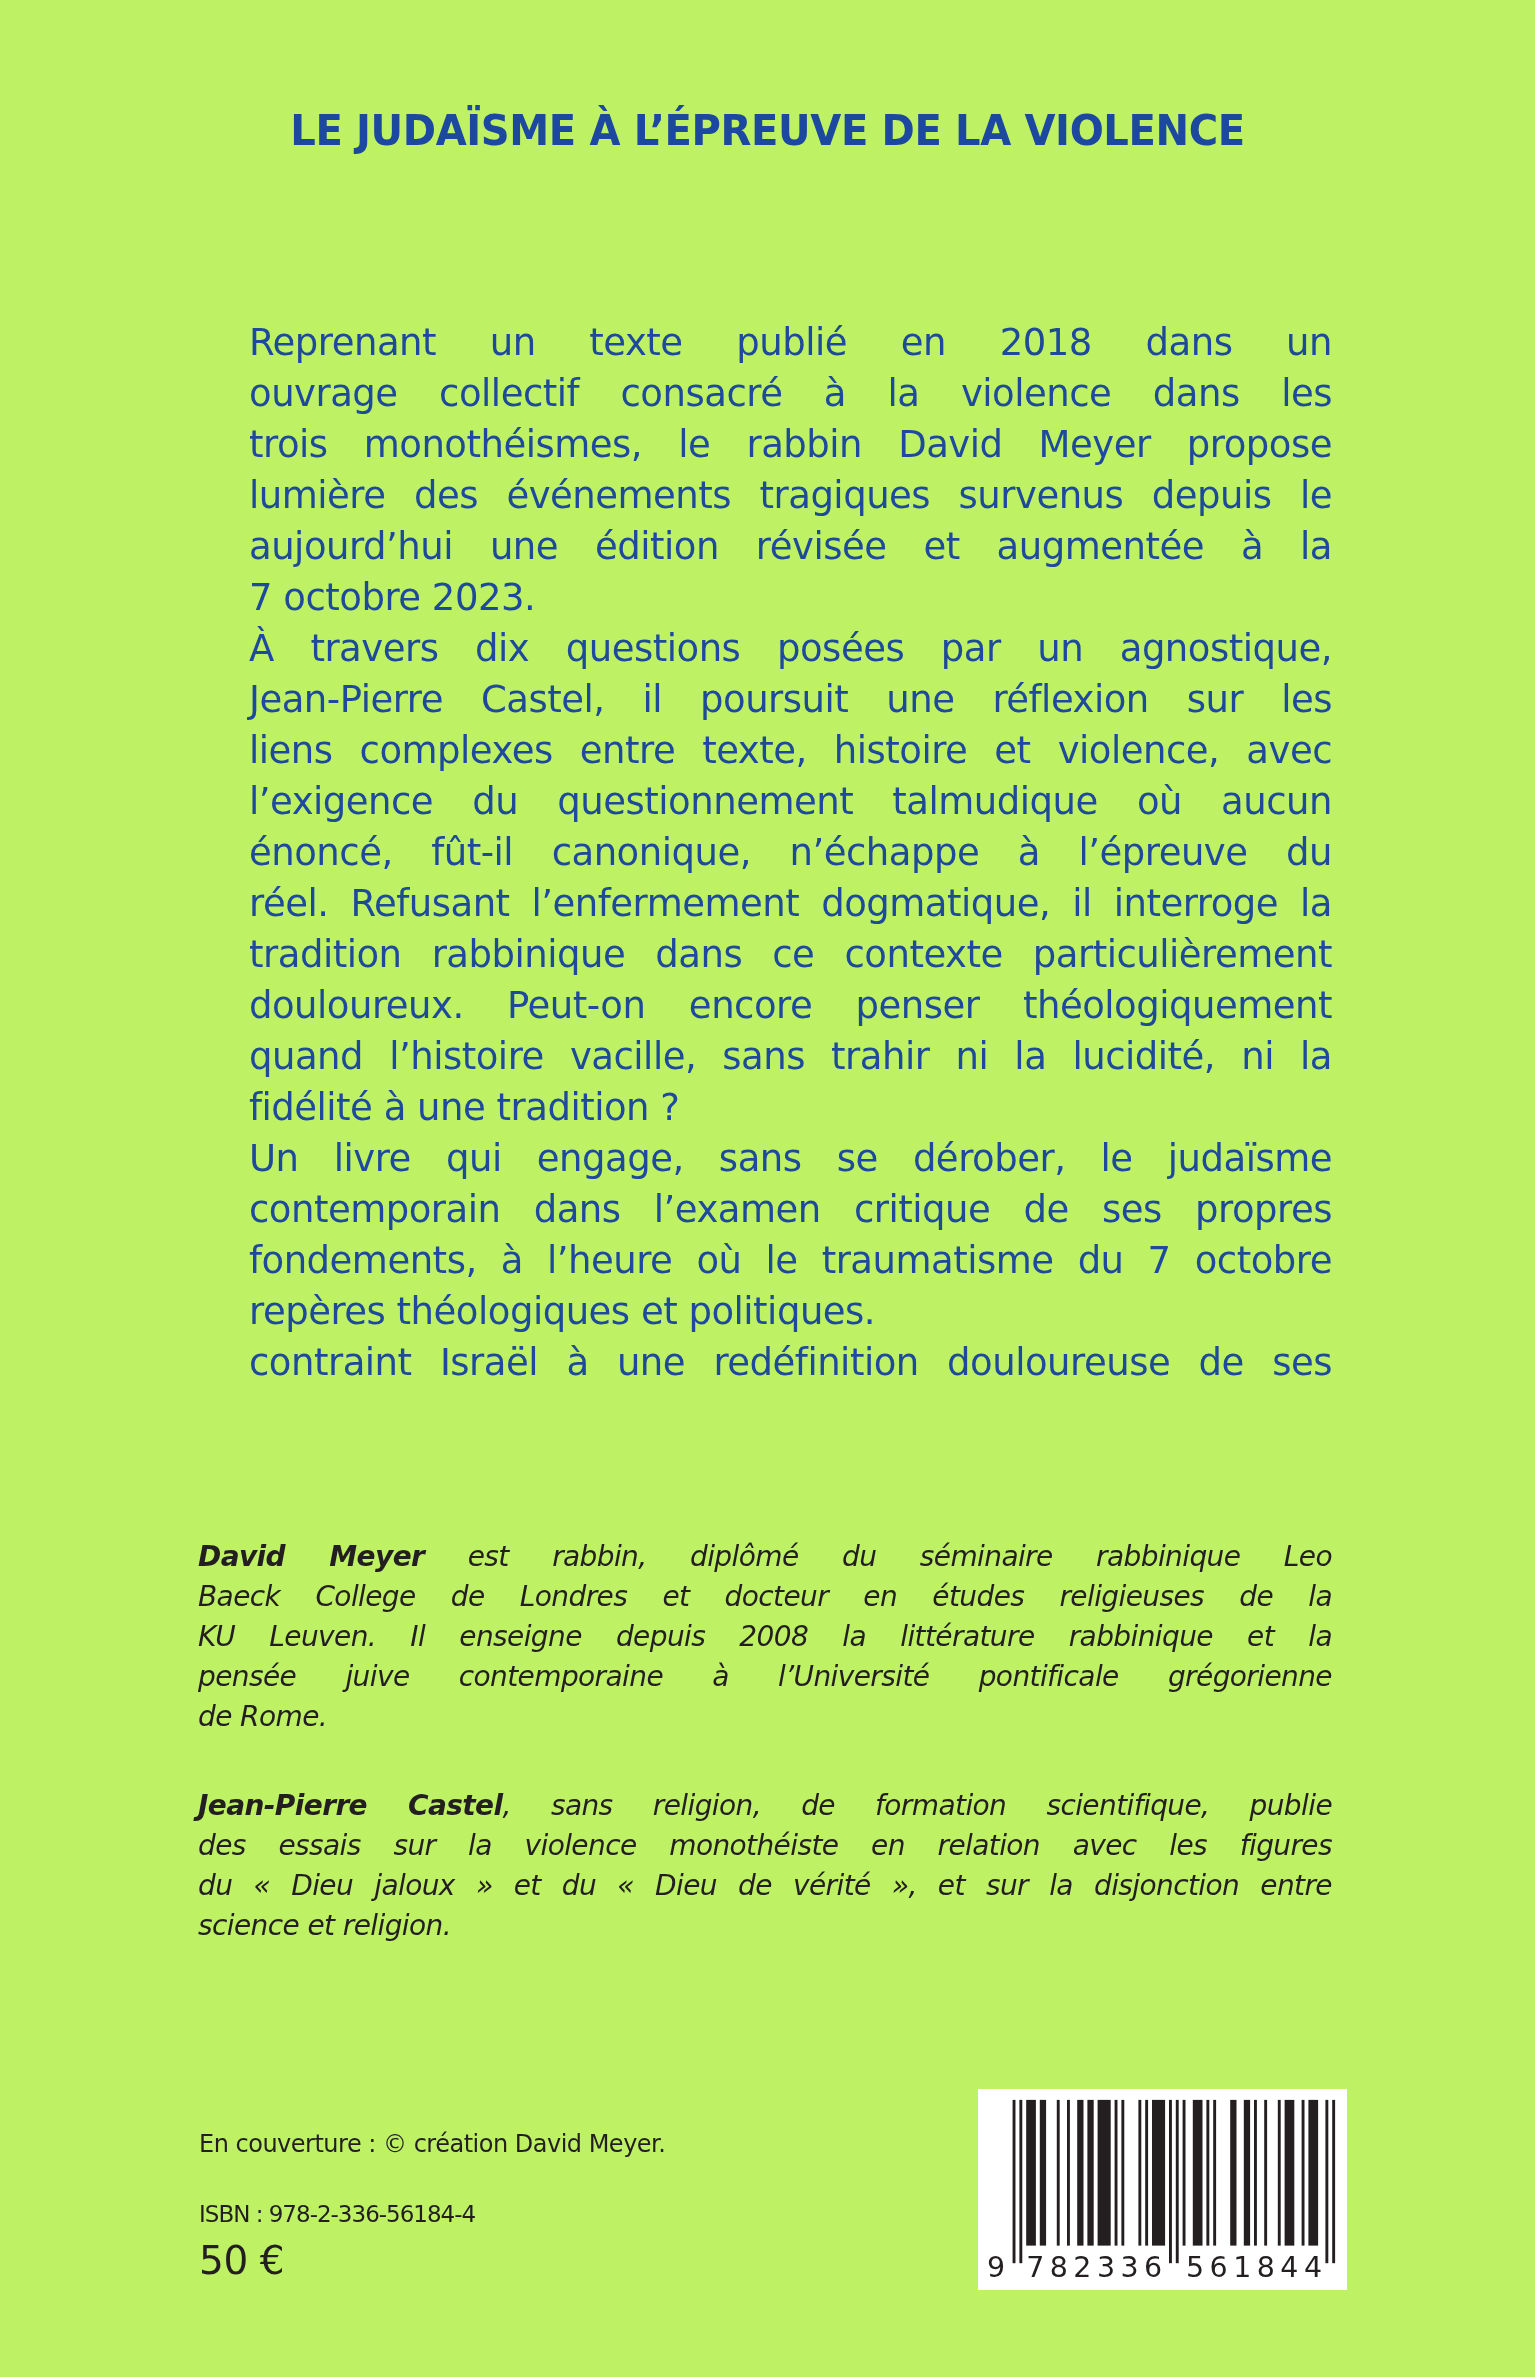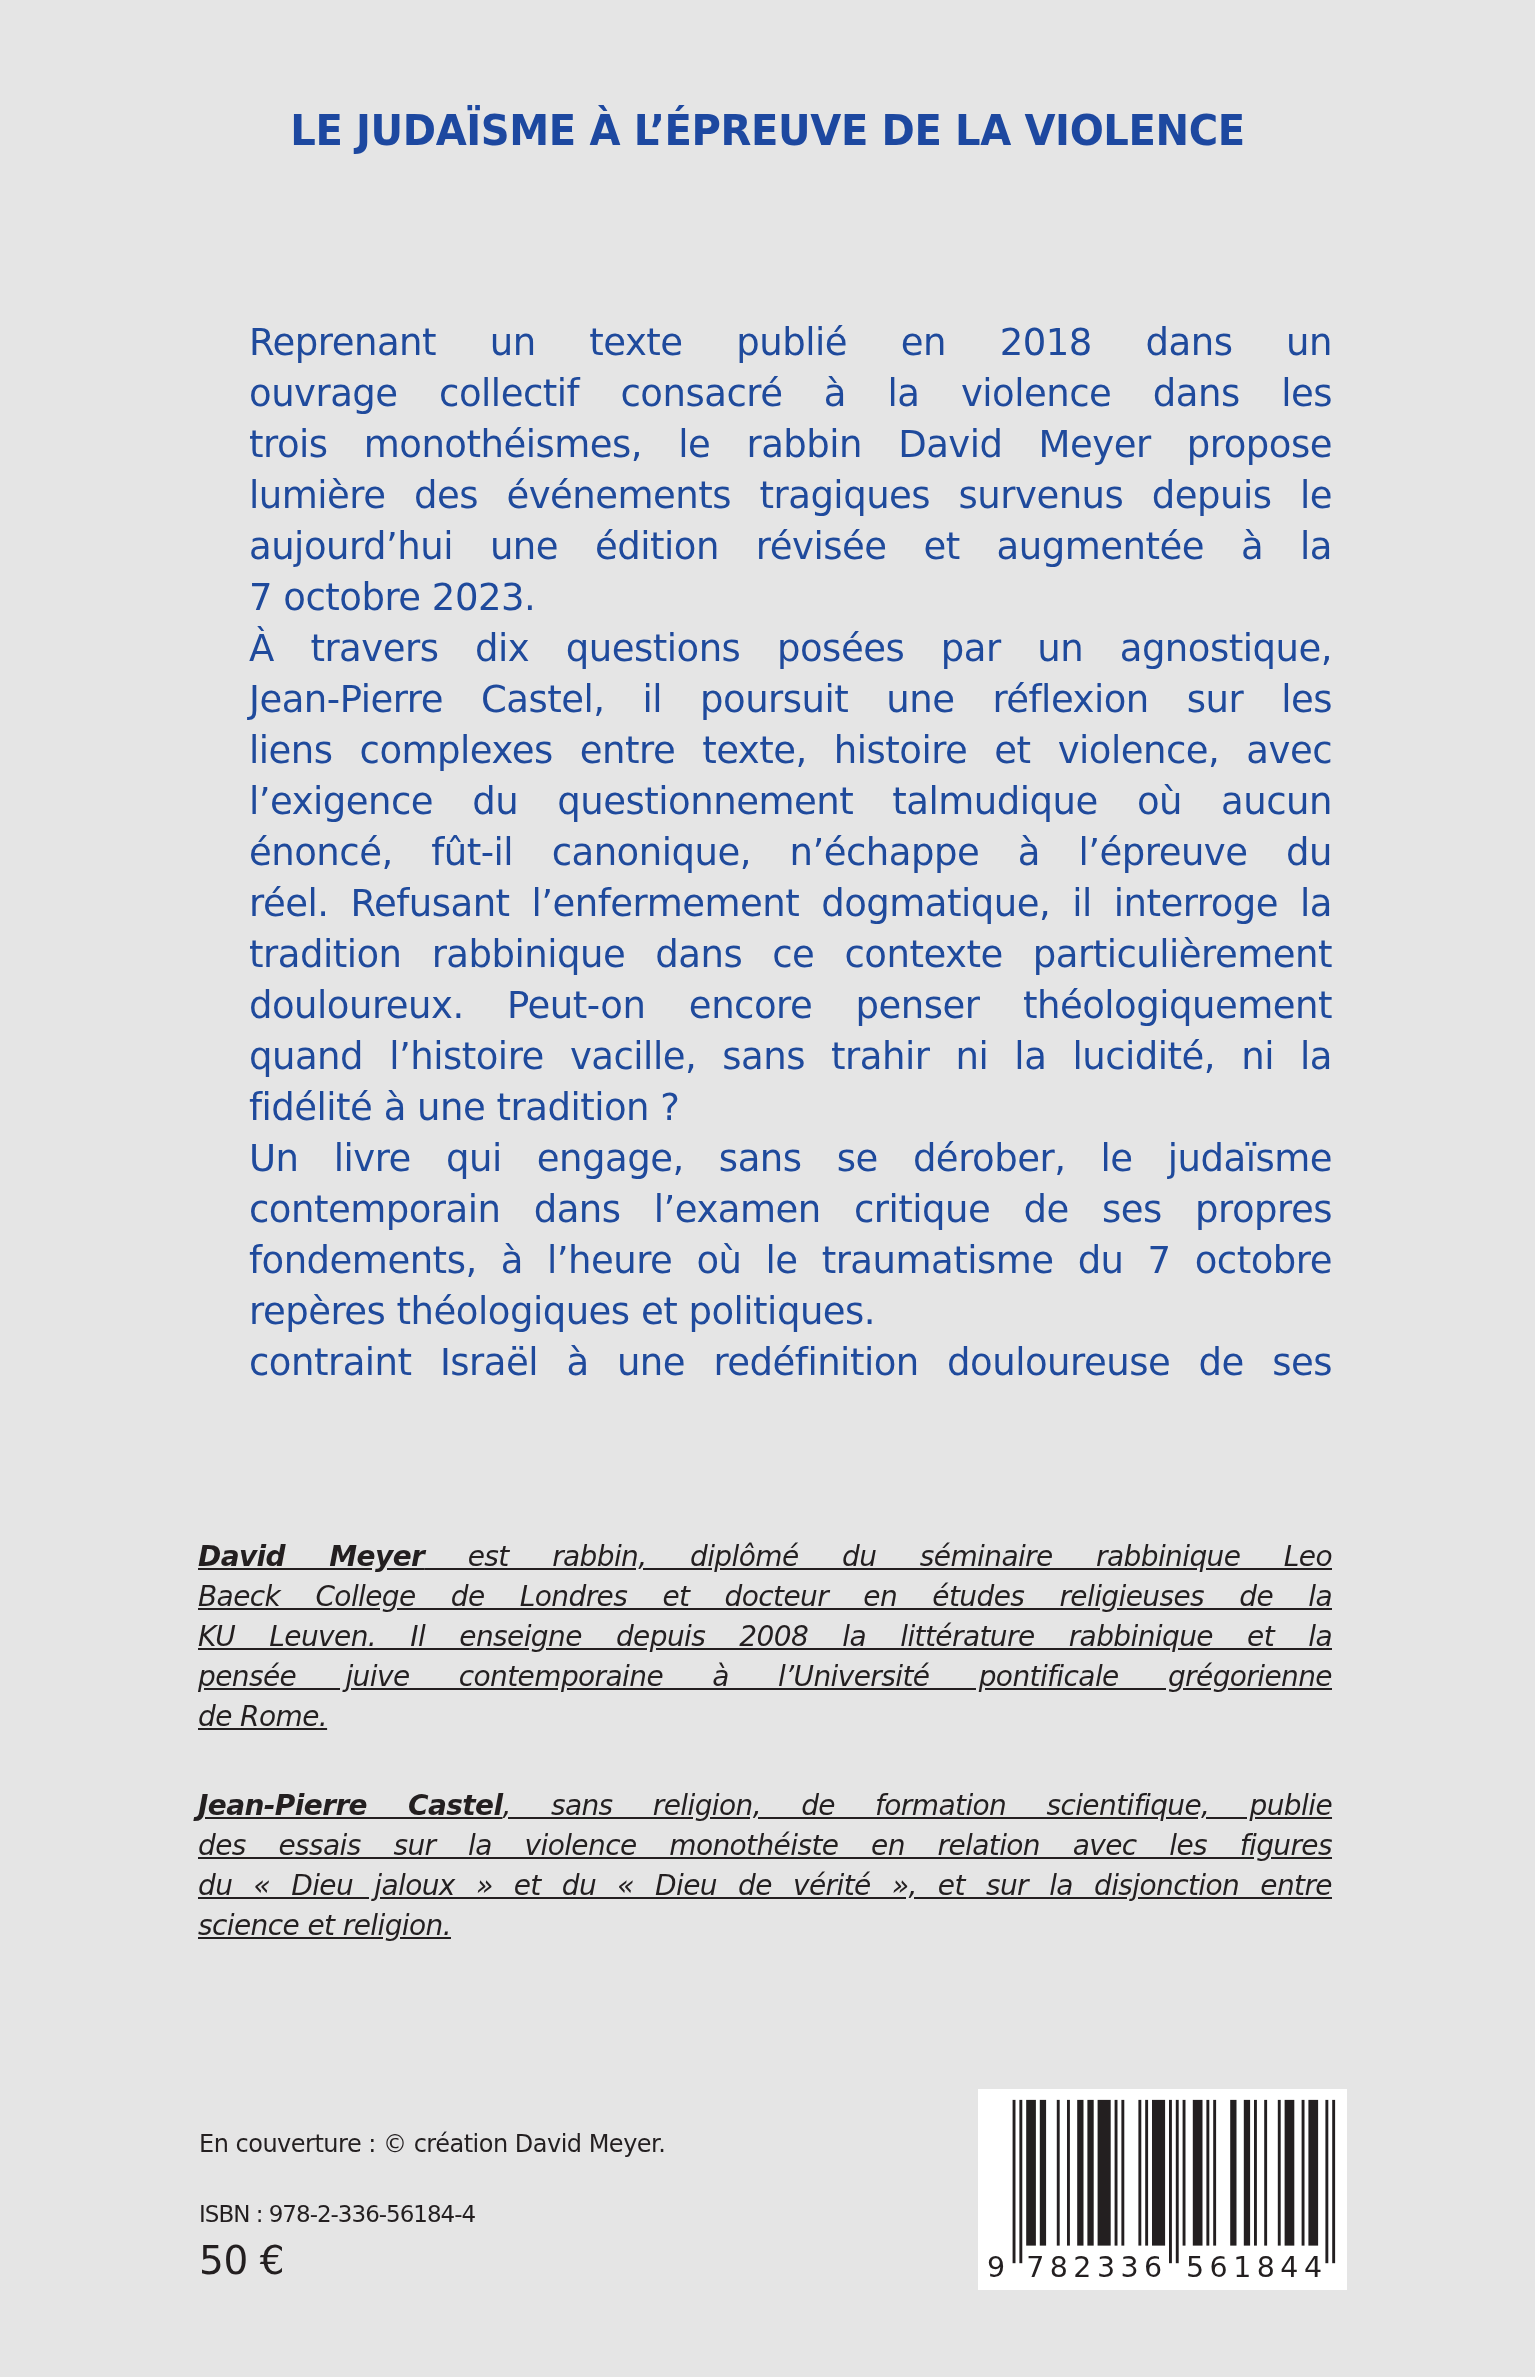--- a/index.html
+++ b/index.html
@@ -11,21 +11,21 @@
     width: 1535px;
     height: 2377px;
     position: relative;
     overflow: hidden;
     font-family: "DejaVu Sans", sans-serif;
   }
   .cover {
     position: absolute;
     left: 0; top: 0;
     width: 1535px; height: 2377px;
-    background: #e5e5e5;
+    background: #bef264;
   }
   .title {
     position: absolute;
     left: 0;
     width: 1535px;
     top: 104px;
     text-align: center;
     font-family: "DejaVu Sans", sans-serif;
     font-weight: bold;
     font-size: 42px;
@@ -69,21 +69,20 @@
     font-style: italic;
     font-size: 28px;
     line-height: 40px;
     letter-spacing: -0.6px;
   }
   .bio .ln {
     display: block;
     text-align: justify;
     text-align-last: justify;
     white-space: nowrap;
-    text-decoration: underline;
   }
   .bio .ln.last {
     text-align-last: left;
   }
   .bio .name {
     font-weight: bold;
   }
   .bio1 { top: 1537px; }
   .bio2 { top: 1786px; }
   .footer-line {

